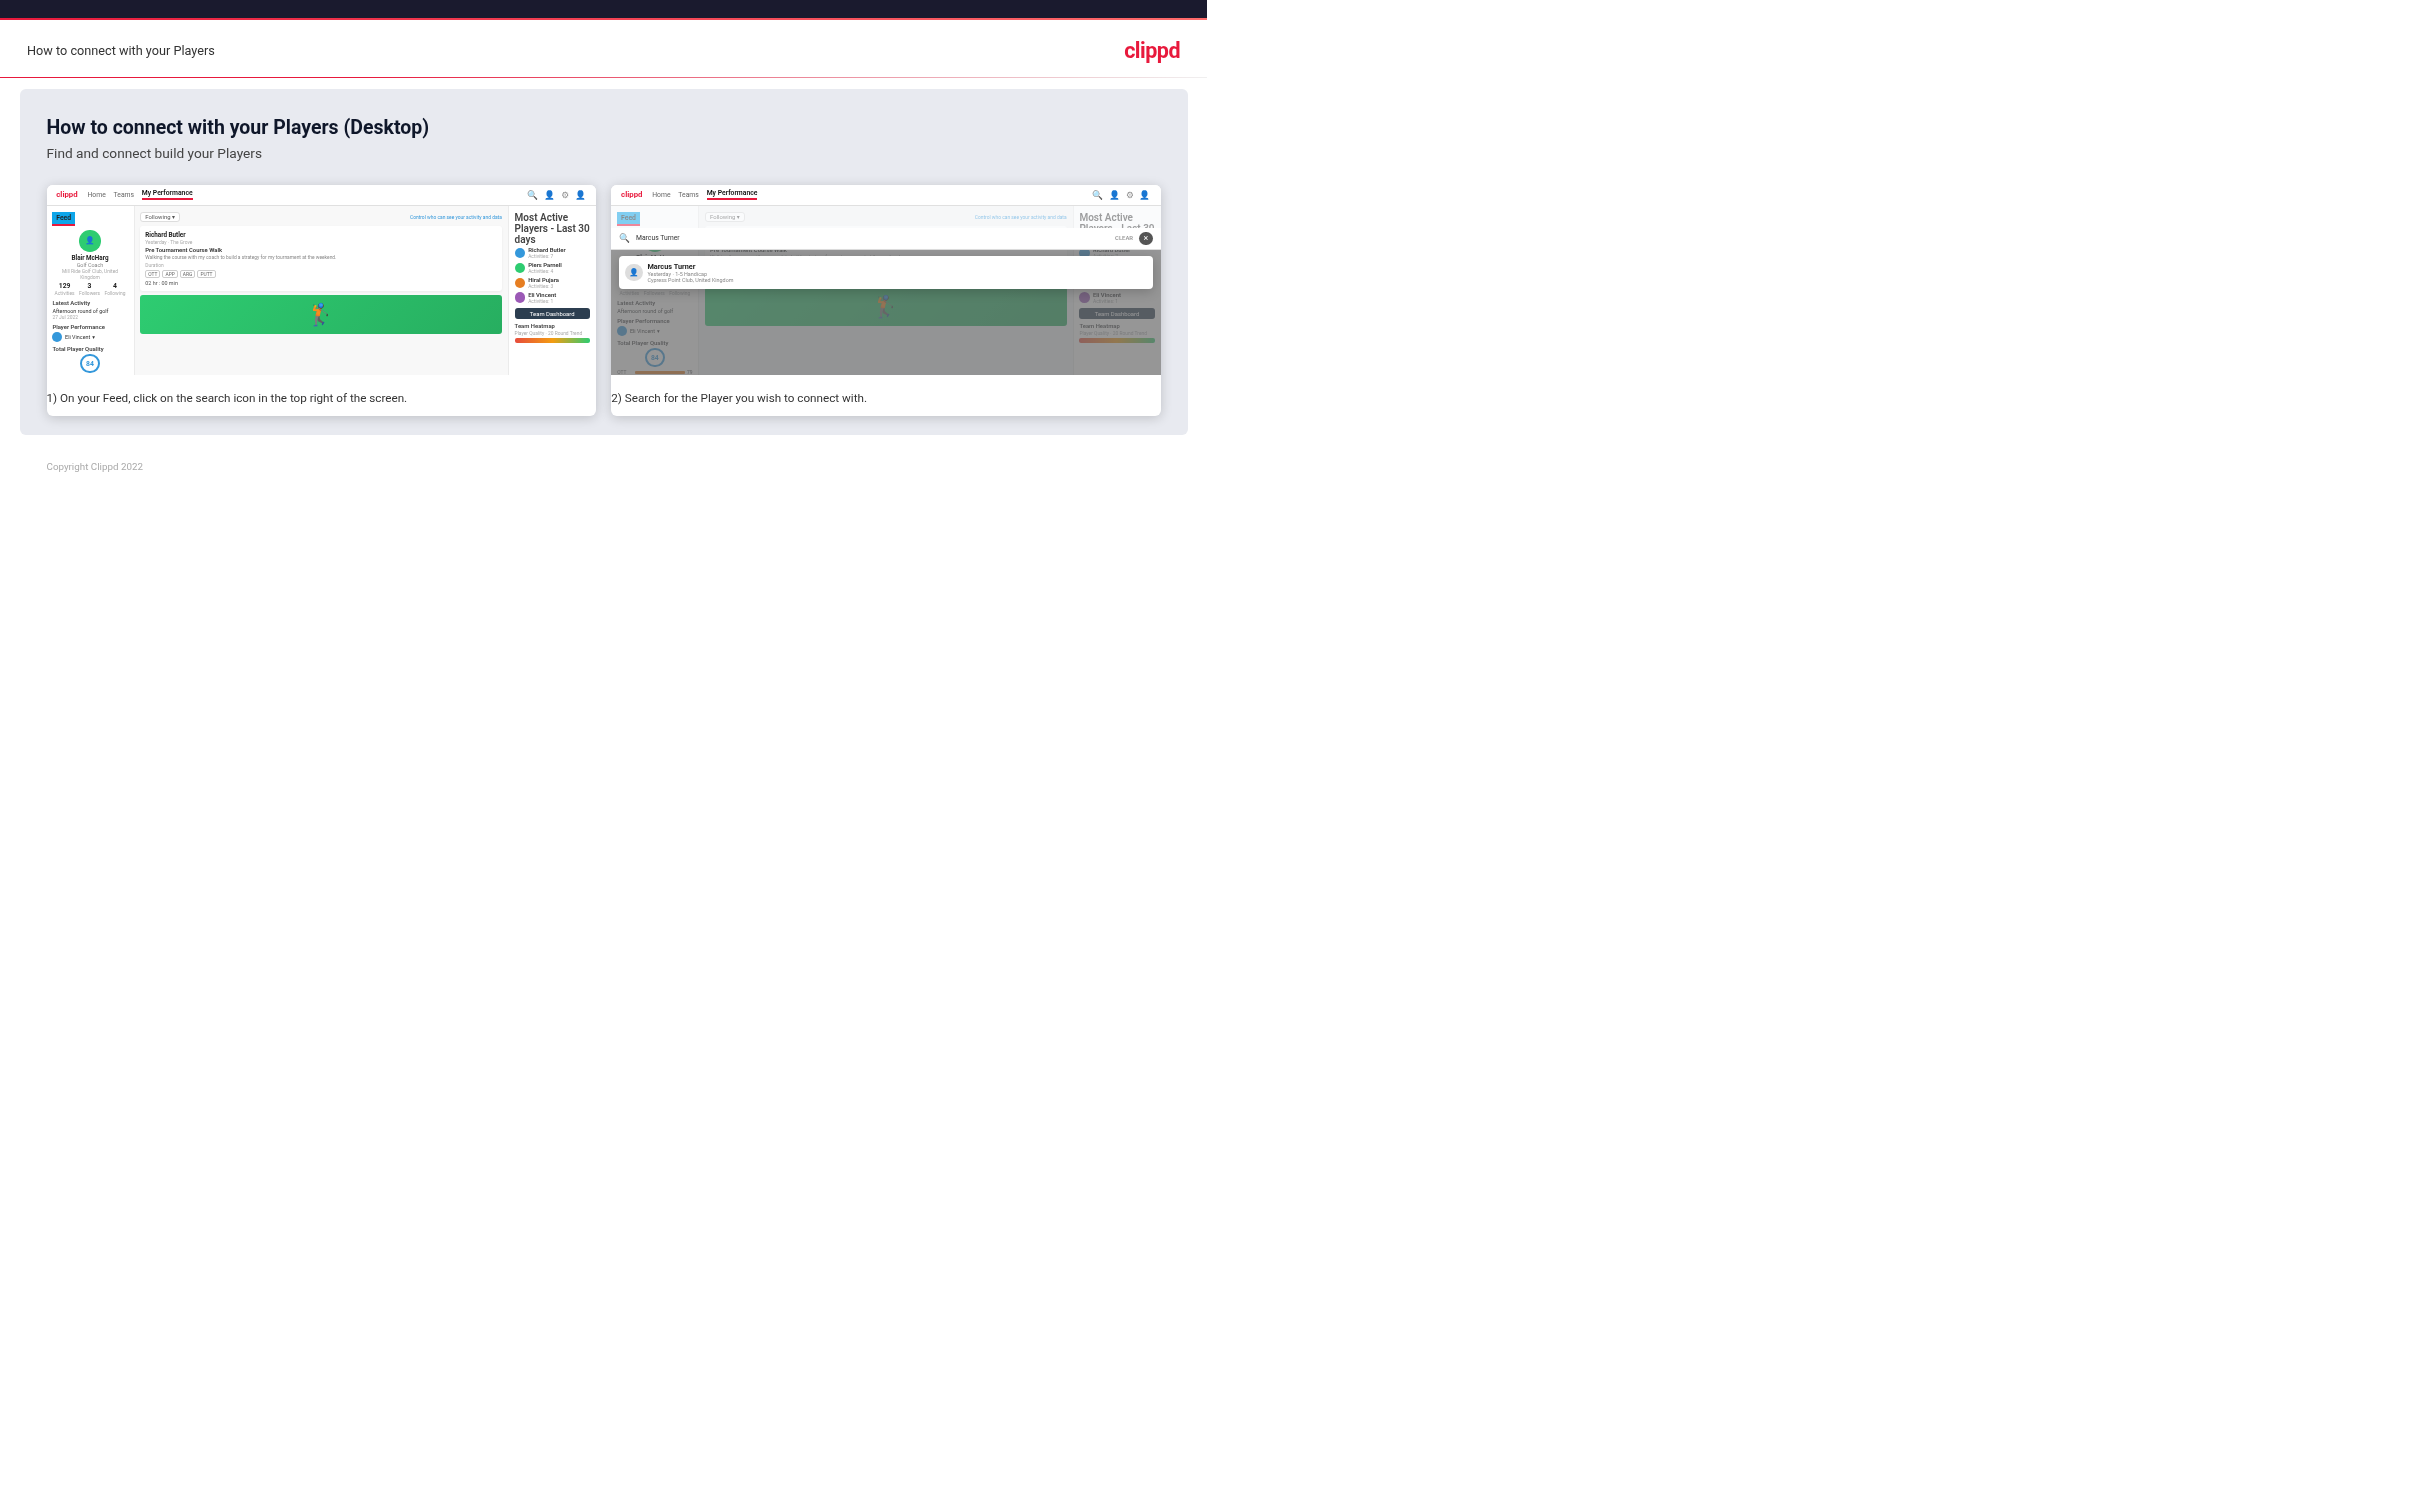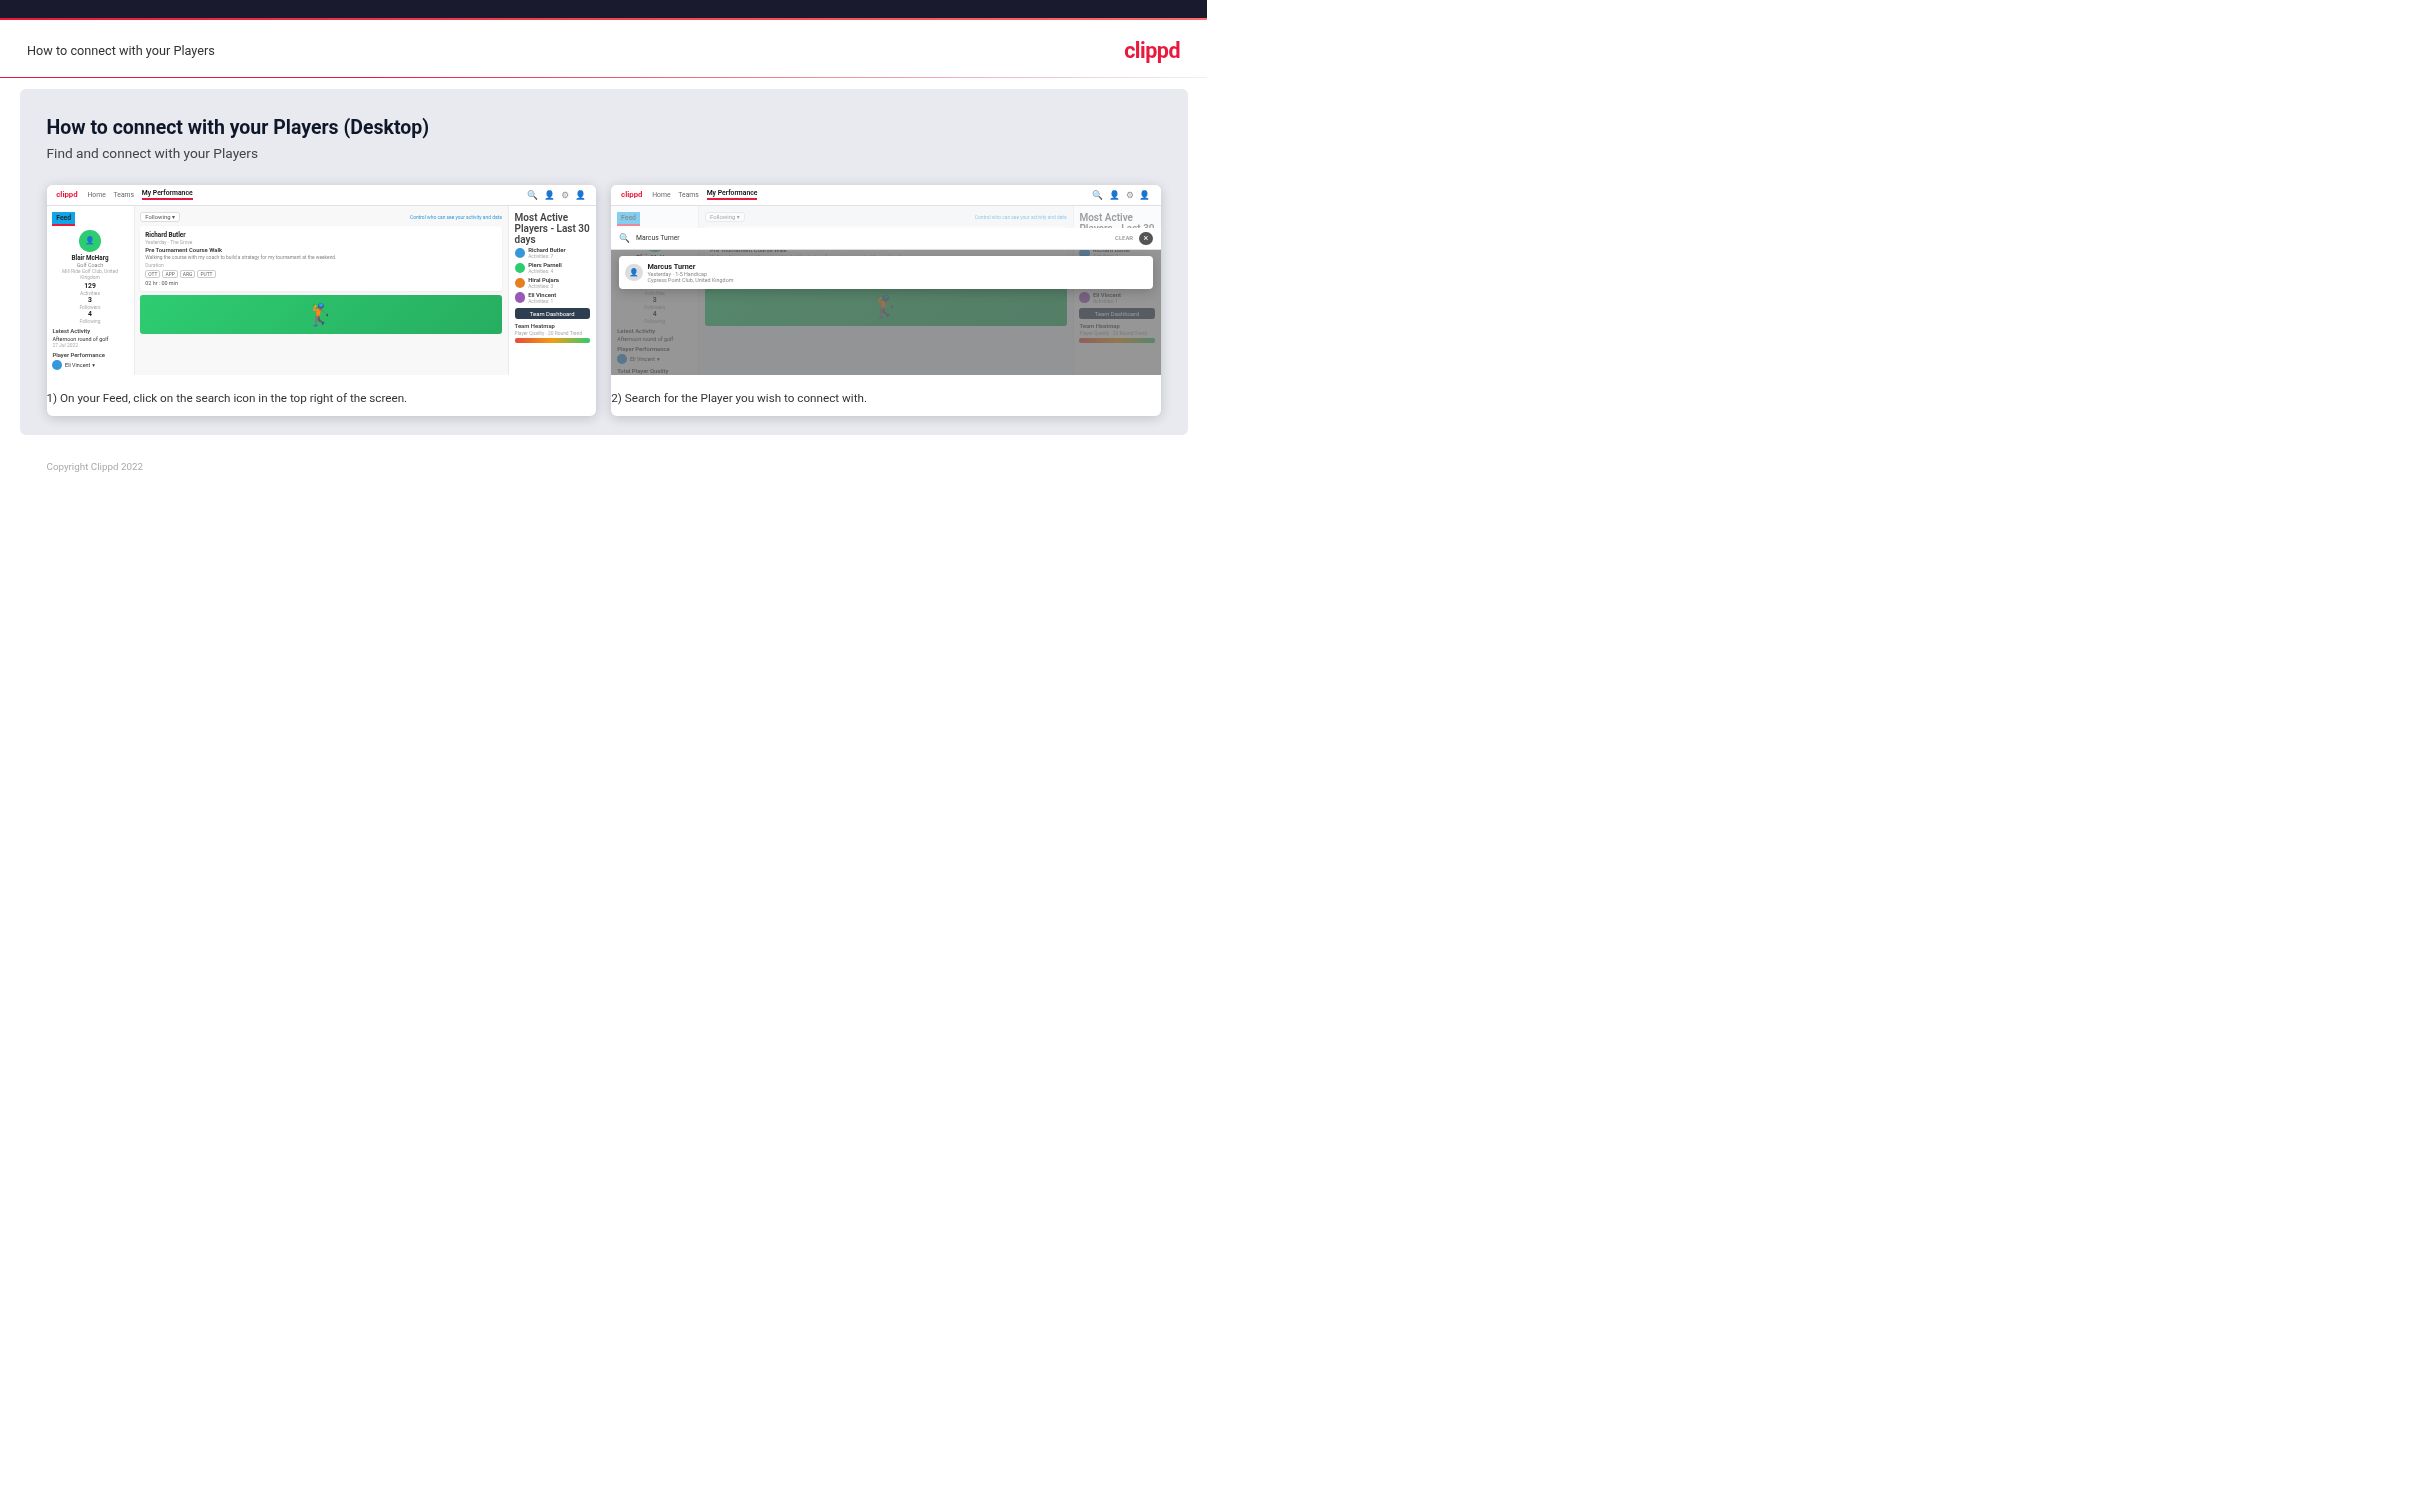--- a/index.html
+++ b/index.html
@@ -185,21 +185,20 @@
       color: #888;
     }
     .mini-club {
       font-size: 4.9px;
       color: #aaa;
     }
     .mini-stats-row {
       display: flex;
       justify-content: space-around;
       margin: 2.9px 0;
-      flex-direction: column;
     }
     .mini-stat {
       text-align: center;
     }
     .mini-stat-num {
       font-size: 6.8px;
       font-weight: 700;
       color: #222;
     }
     .mini-stat-label {
@@ -529,21 +528,21 @@
 <div class="red-line"></div>
 
 <div class="header">
   <span class="header-title">How to connect with your Players</span>
   <span class="logo">clippd</span>
 </div>
 <div class="header-divider"></div>
 
 <div class="main-content">
   <div class="main-heading">How to connect with your Players (Desktop)</div>
-  <div class="main-subheading">Find and connect with your Players</div>
+  <div class="main-subheading">Find and connect build your Players</div>
 
   <div class="screenshots-row">
 
     <div class="screenshot-card">
       <div class="mini-app">
 
         <div class="mini-nav">
           <span class="mini-nav-logo">clippd</span>
           <span class="mini-nav-item">Home</span>
           <span class="mini-nav-item">Teams</span>

